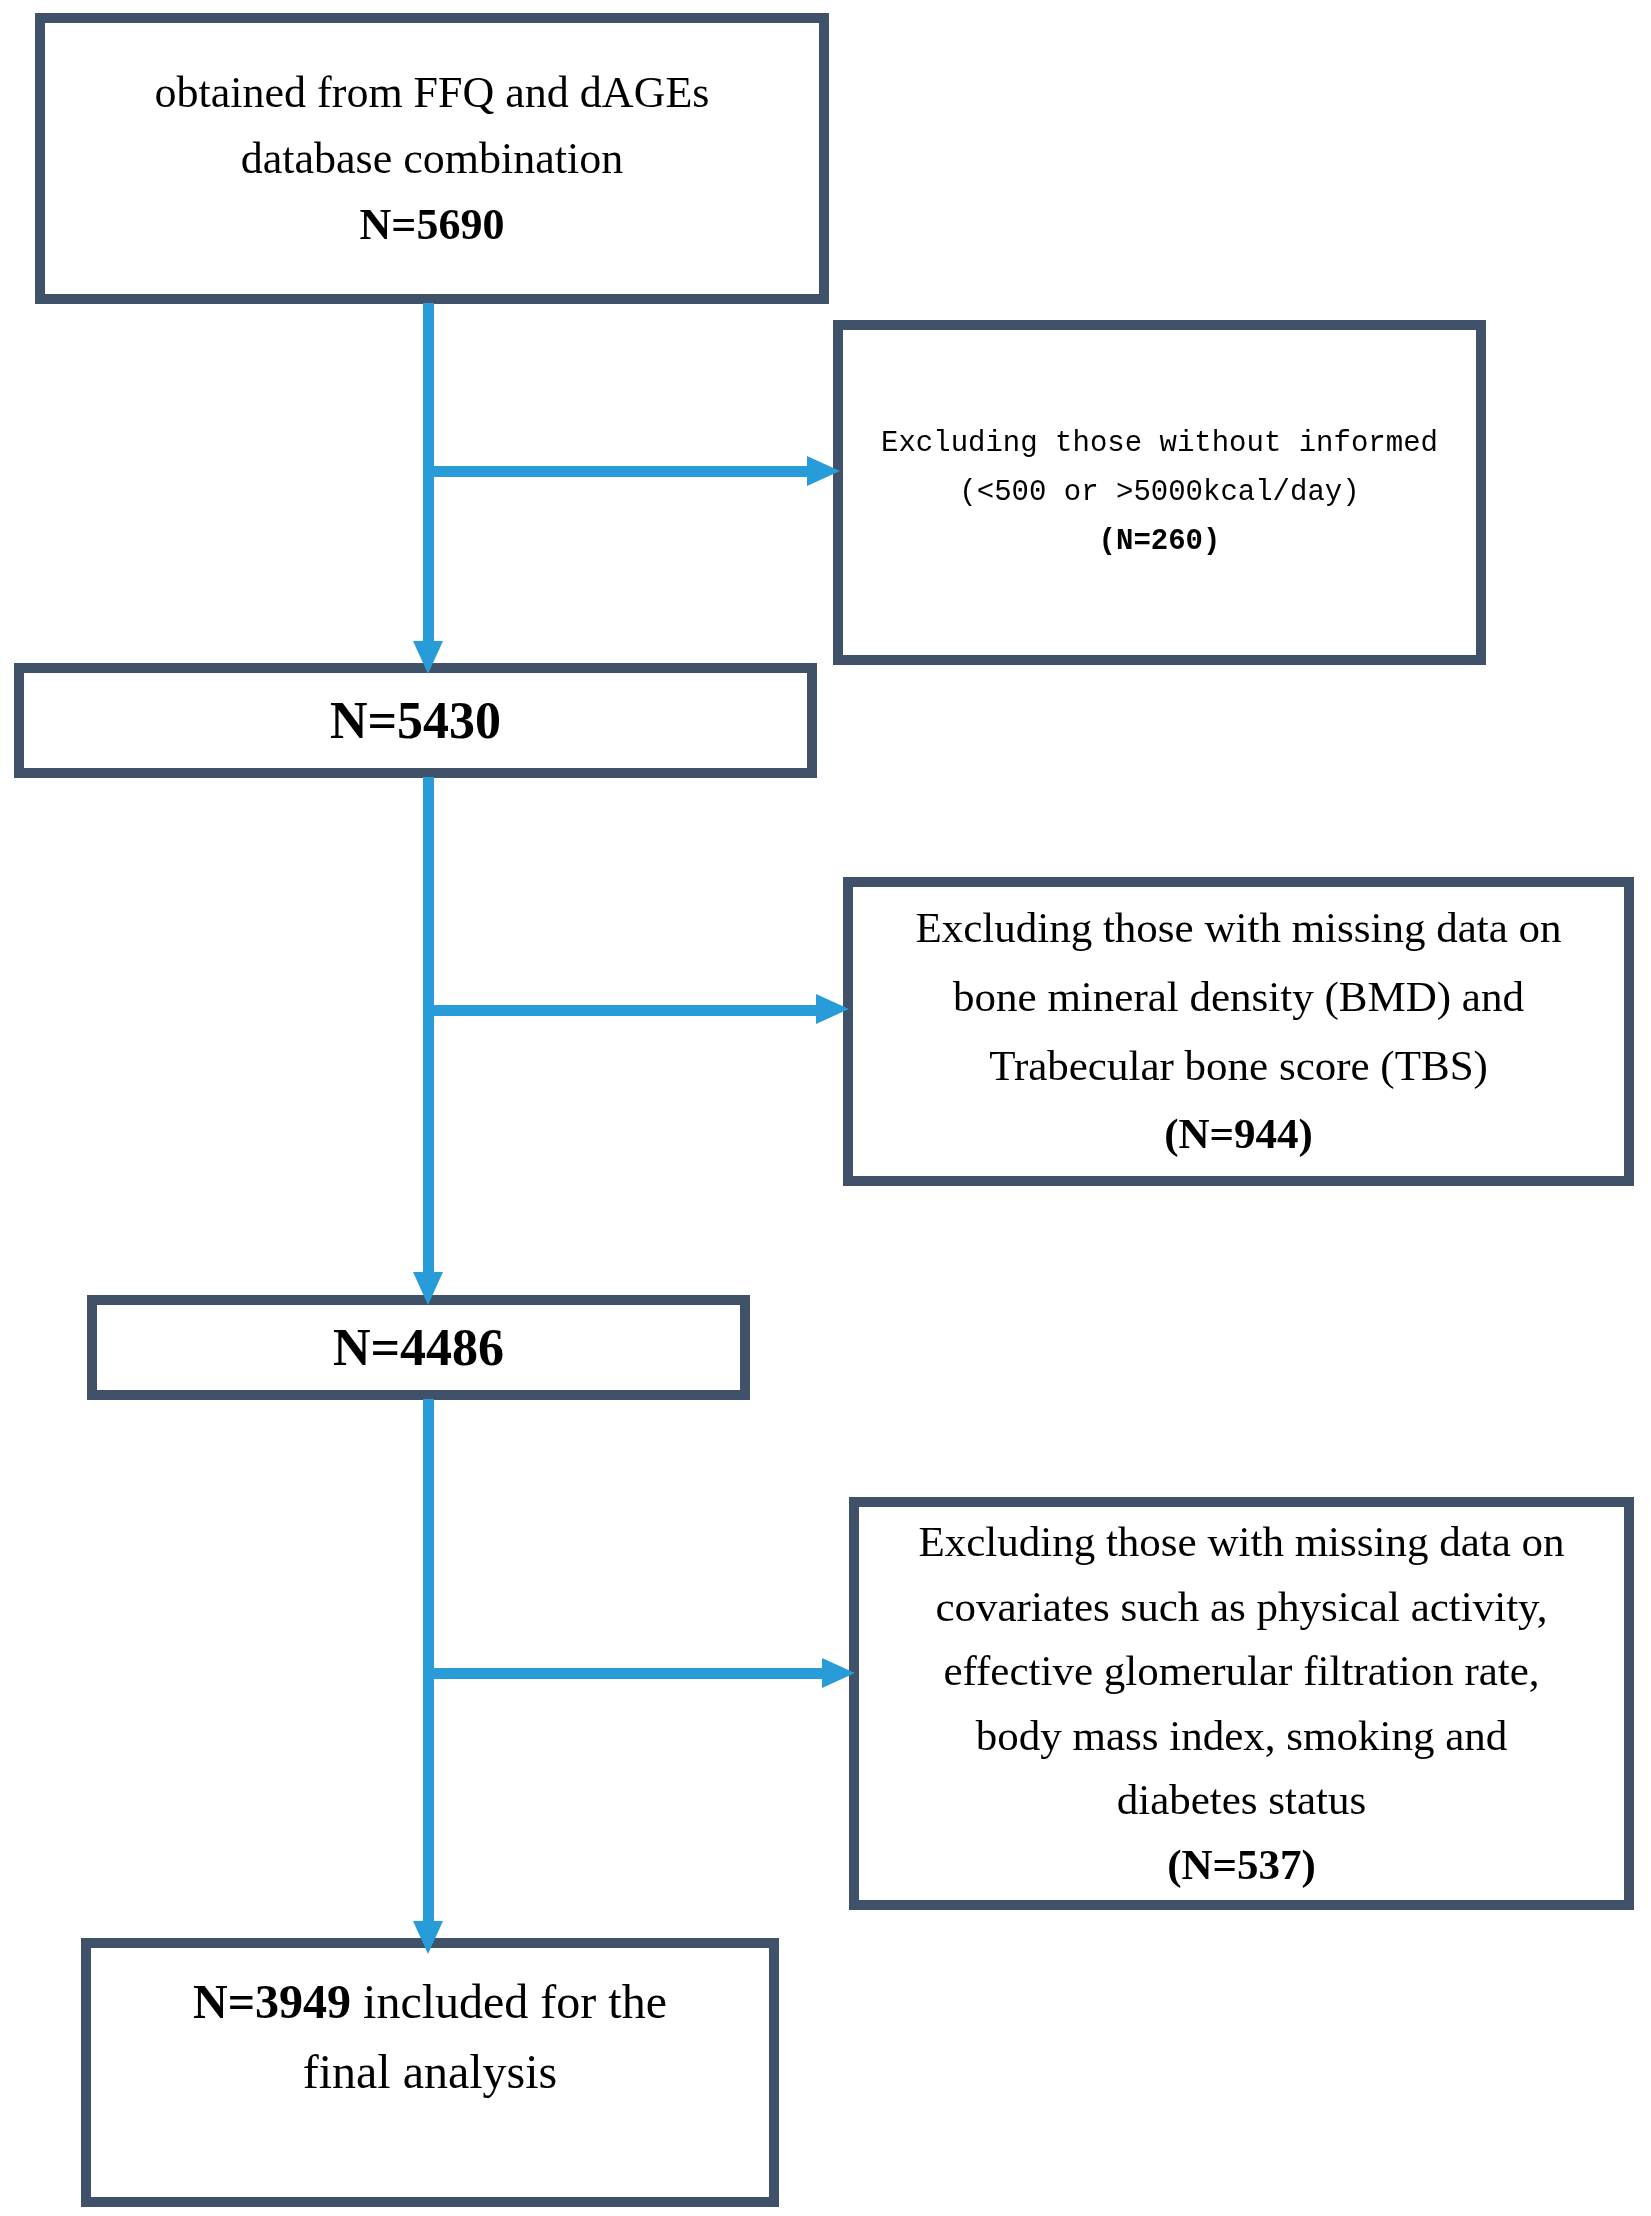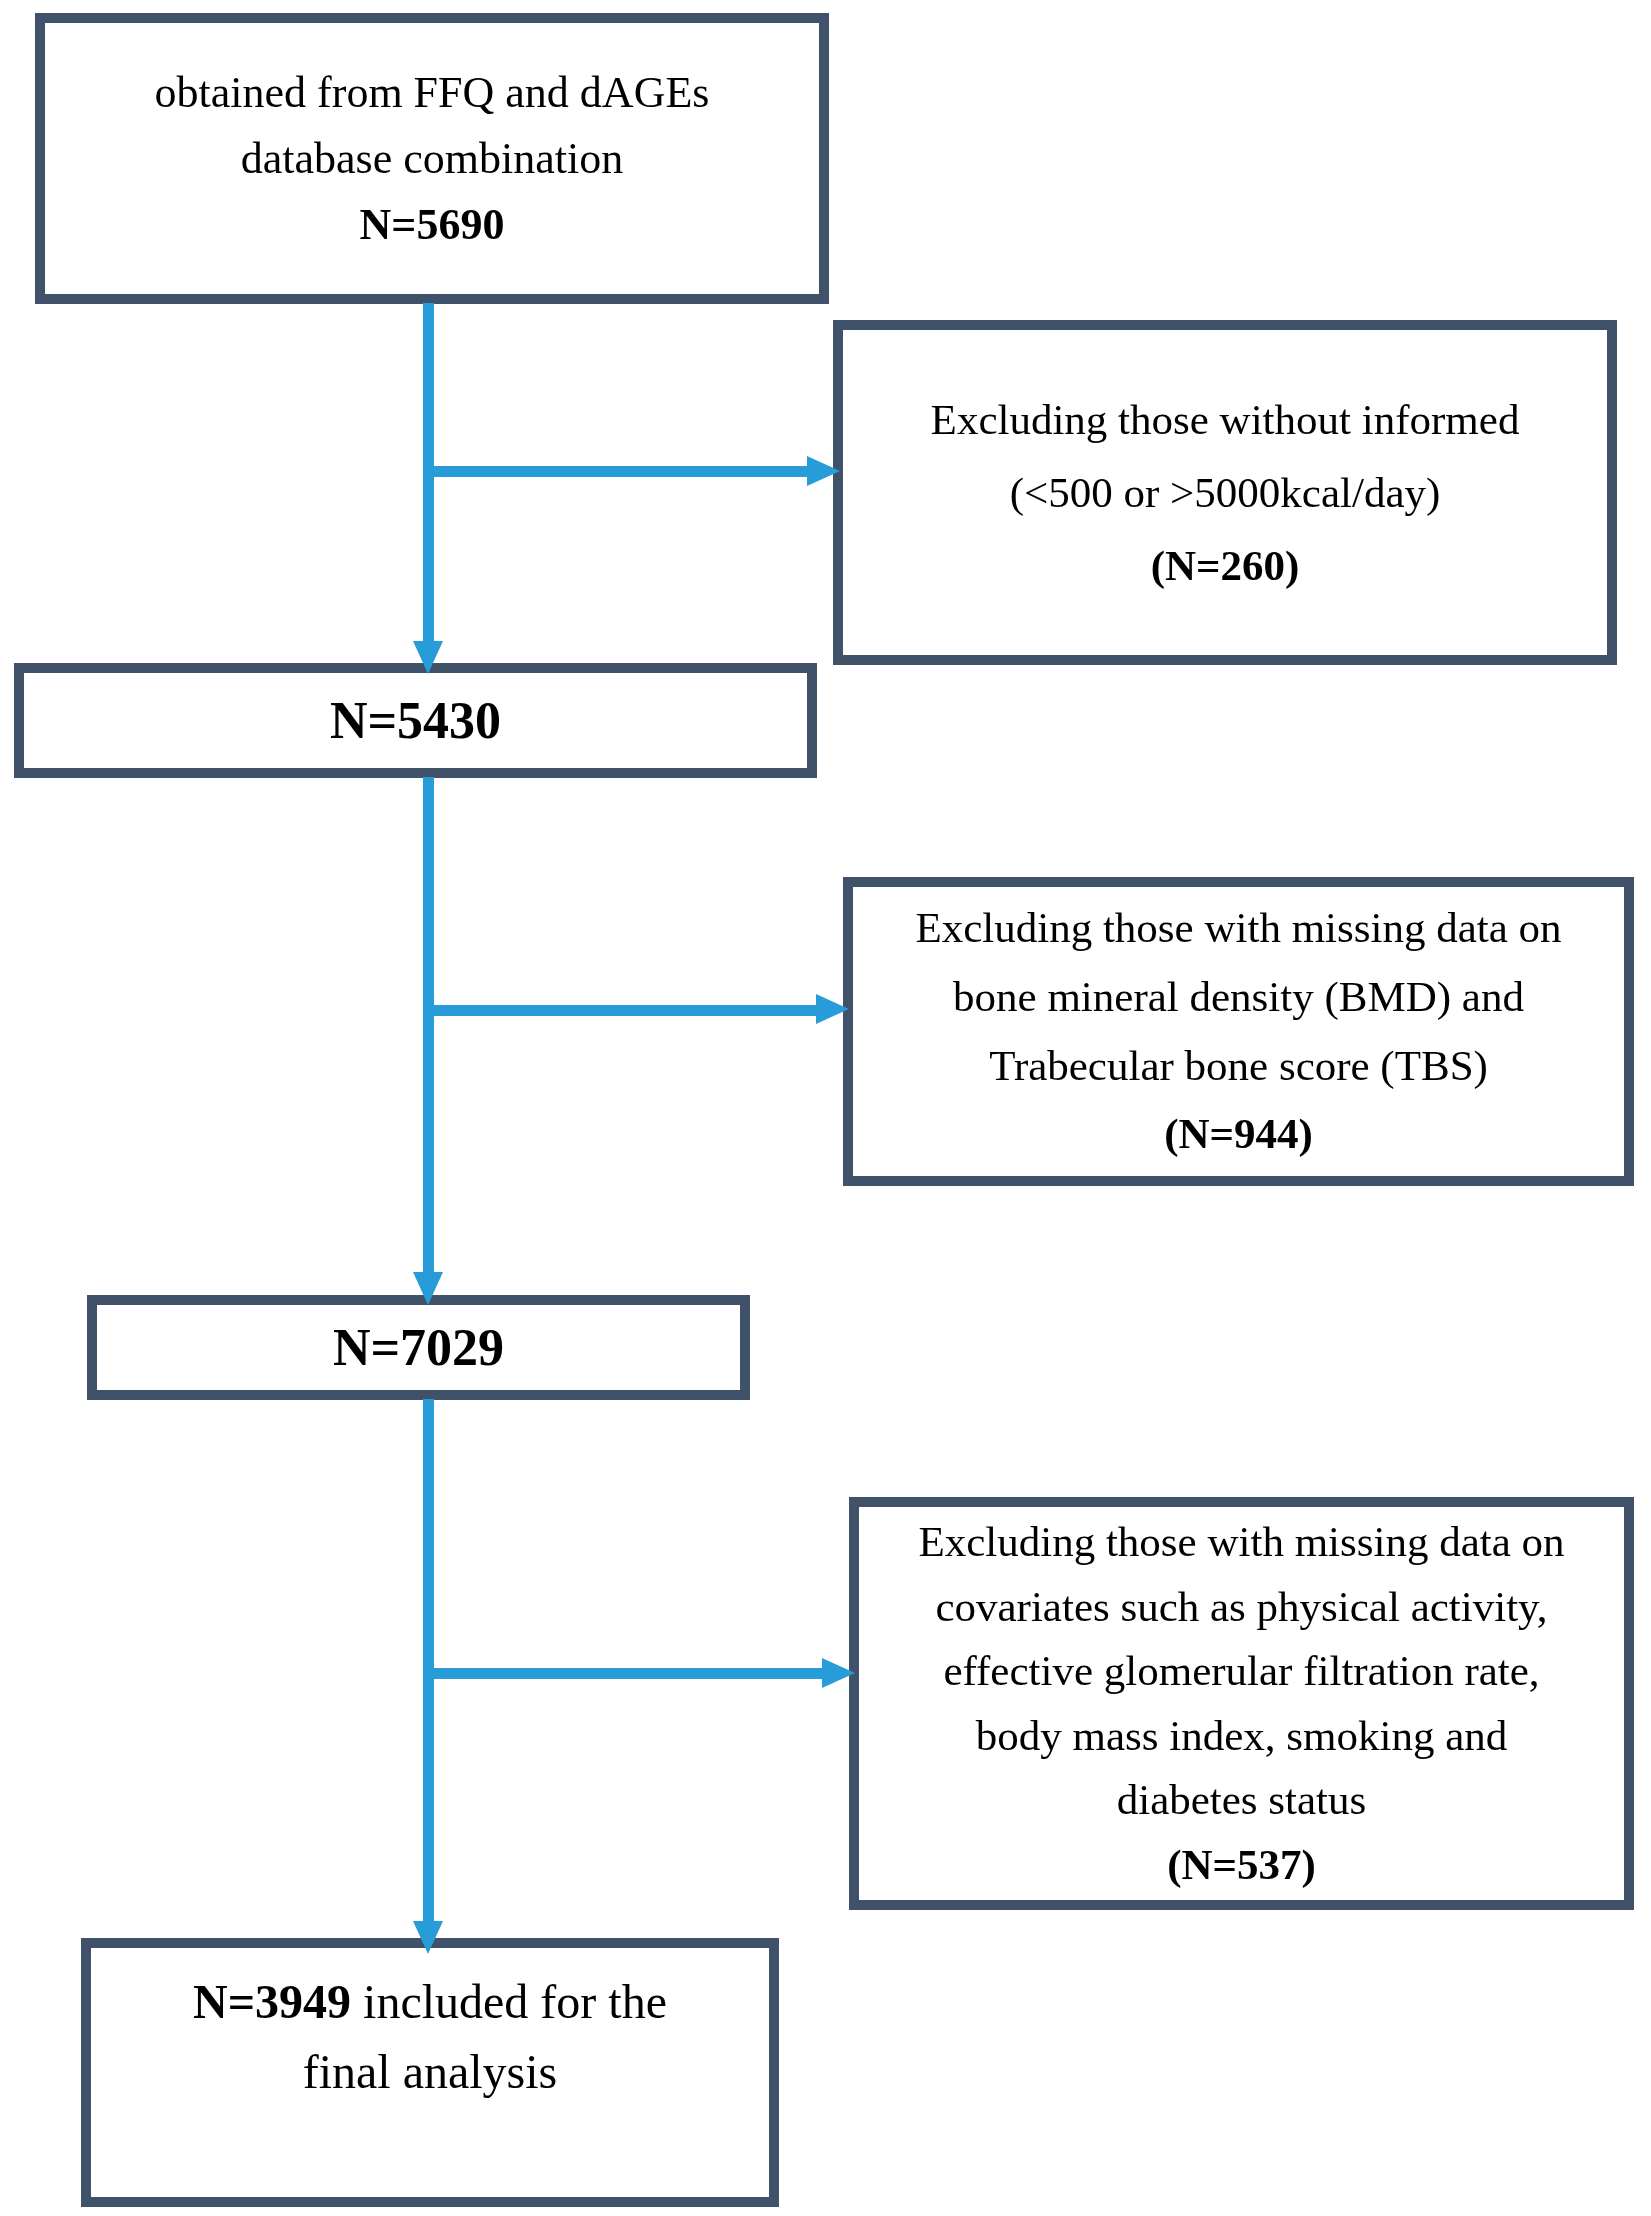--- a/index.html
+++ b/index.html
@@ -32,21 +32,21 @@
     align-items:center;
     text-align:center;
   }
   .line{
     white-space:nowrap;
   }
   .bold{font-weight:bold;}
 
   
   .box-initial{left:35px;top:13px;width:794px;height:291px;font-size:44px;line-height:1.5;}
-  .box-excl1{left:833px;top:320px;width:784px;height:345px;font-size:43px;line-height:1.7;}
+  .box-excl1{left:833px;top:320px;width:653px;height:345px;font-size:29px;line-height:1.7;font-family:Liberation Mono, monospace;}
   .box-step1{left:14px;top:663px;width:803px;height:115px;font-size:52px;}
   .box-excl2{left:843px;top:877px;width:791px;height:309px;font-size:43px;line-height:1.6;}
   .box-step2{left:87px;top:1295px;width:663px;height:105px;font-size:52px;}
   .box-excl3{left:849px;top:1497px;width:785px;height:413px;font-size:43px;line-height:1.5;}
   .box-final{left:81px;top:1938px;width:698px;height:269px;font-size:48px;line-height:1.45;justify-content:flex-start;padding-top:19px;}
 
   
   .vline{
     position:absolute;
     width:11px;
@@ -94,21 +94,21 @@
   </div>
 
   <div class="box box-excl2">
     <div class="line">Excluding those with missing data on</div>
     <div class="line">bone mineral density (BMD) and</div>
     <div class="line">Trabecular bone score (TBS)</div>
     <div class="line bold">(N=944)</div>
   </div>
 
   <div class="box box-step2">
-    <div class="line bold">N=7029</div>
+    <div class="line bold">N=4486</div>
   </div>
 
   <div class="box box-excl3">
     <div class="line">Excluding those with missing data on</div>
     <div class="line">covariates such as physical activity,</div>
     <div class="line">effective glomerular filtration rate,</div>
     <div class="line">body mass index, smoking and</div>
     <div class="line">diabetes status</div>
     <div class="line bold">(N=537)</div>
   </div>

